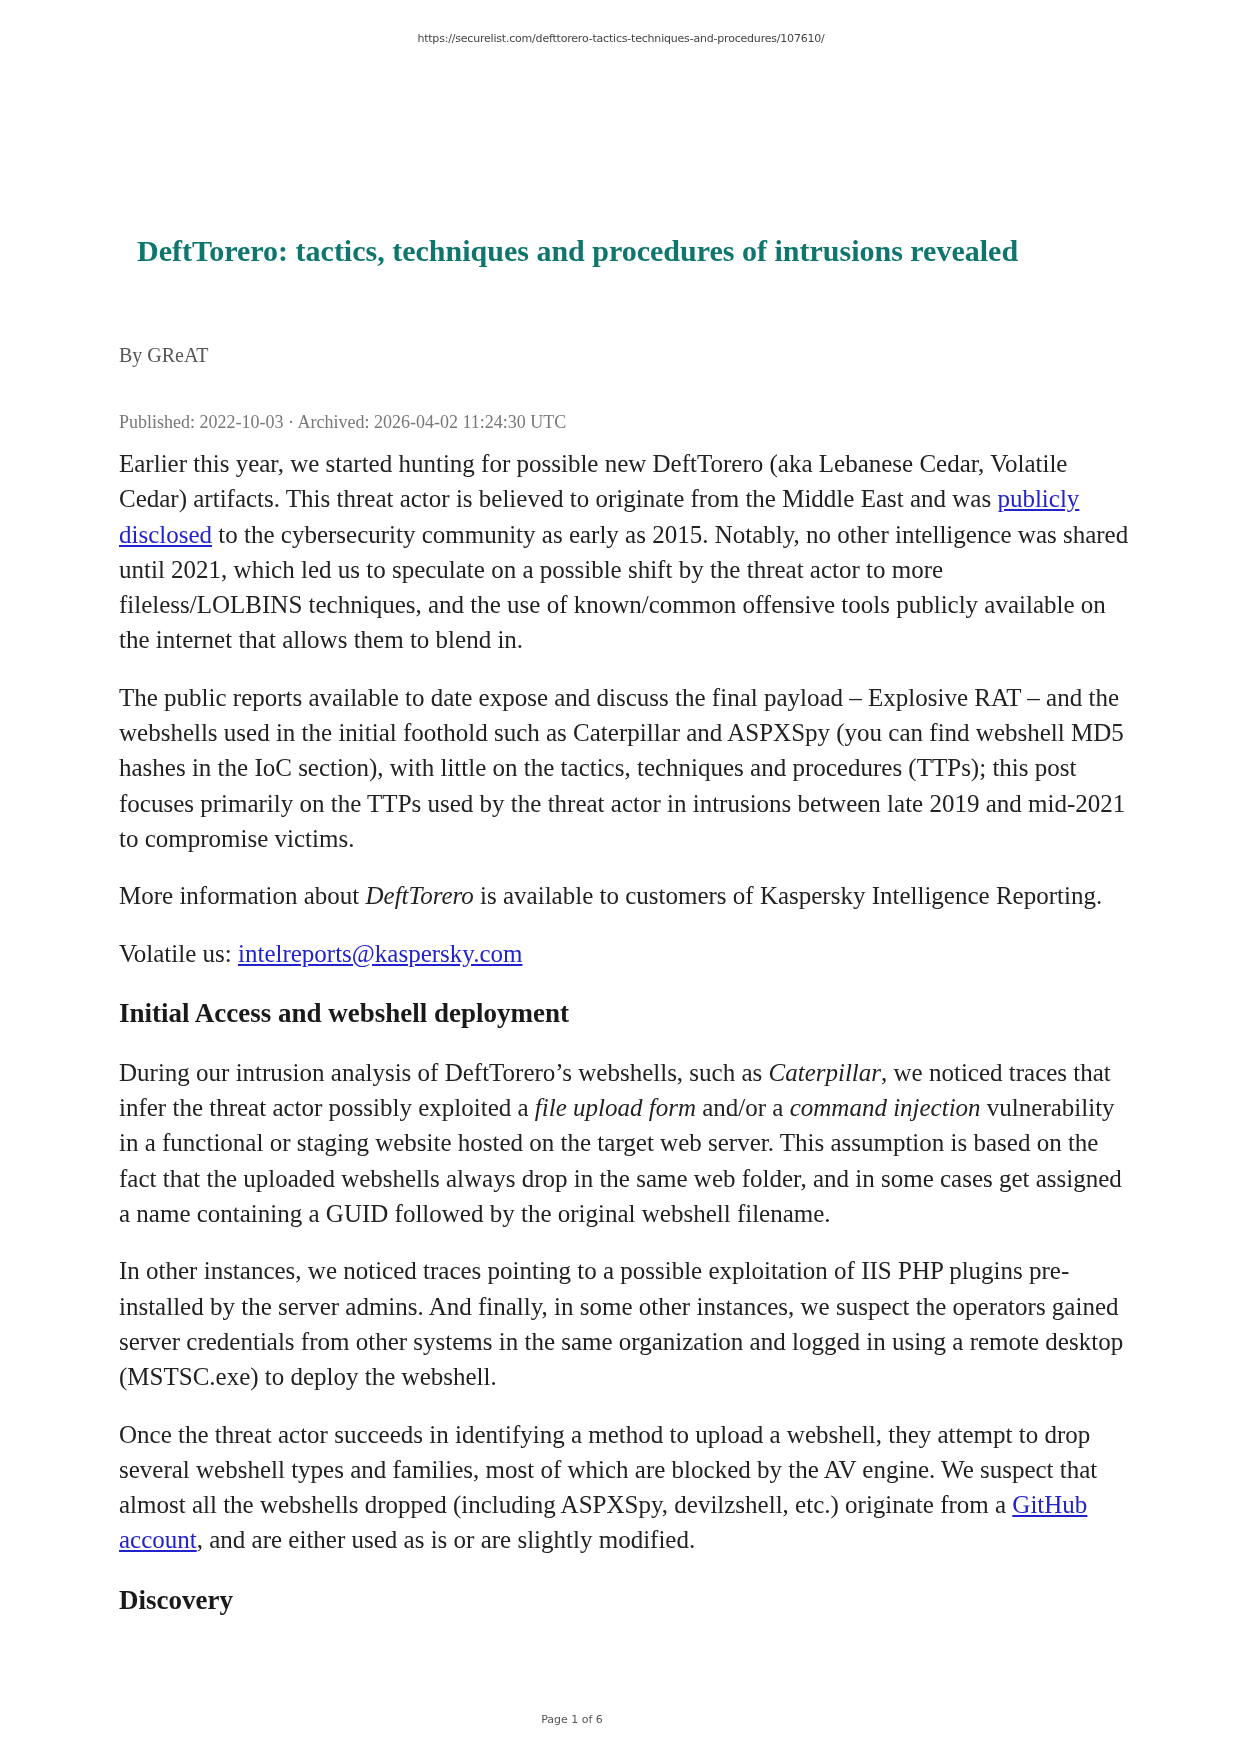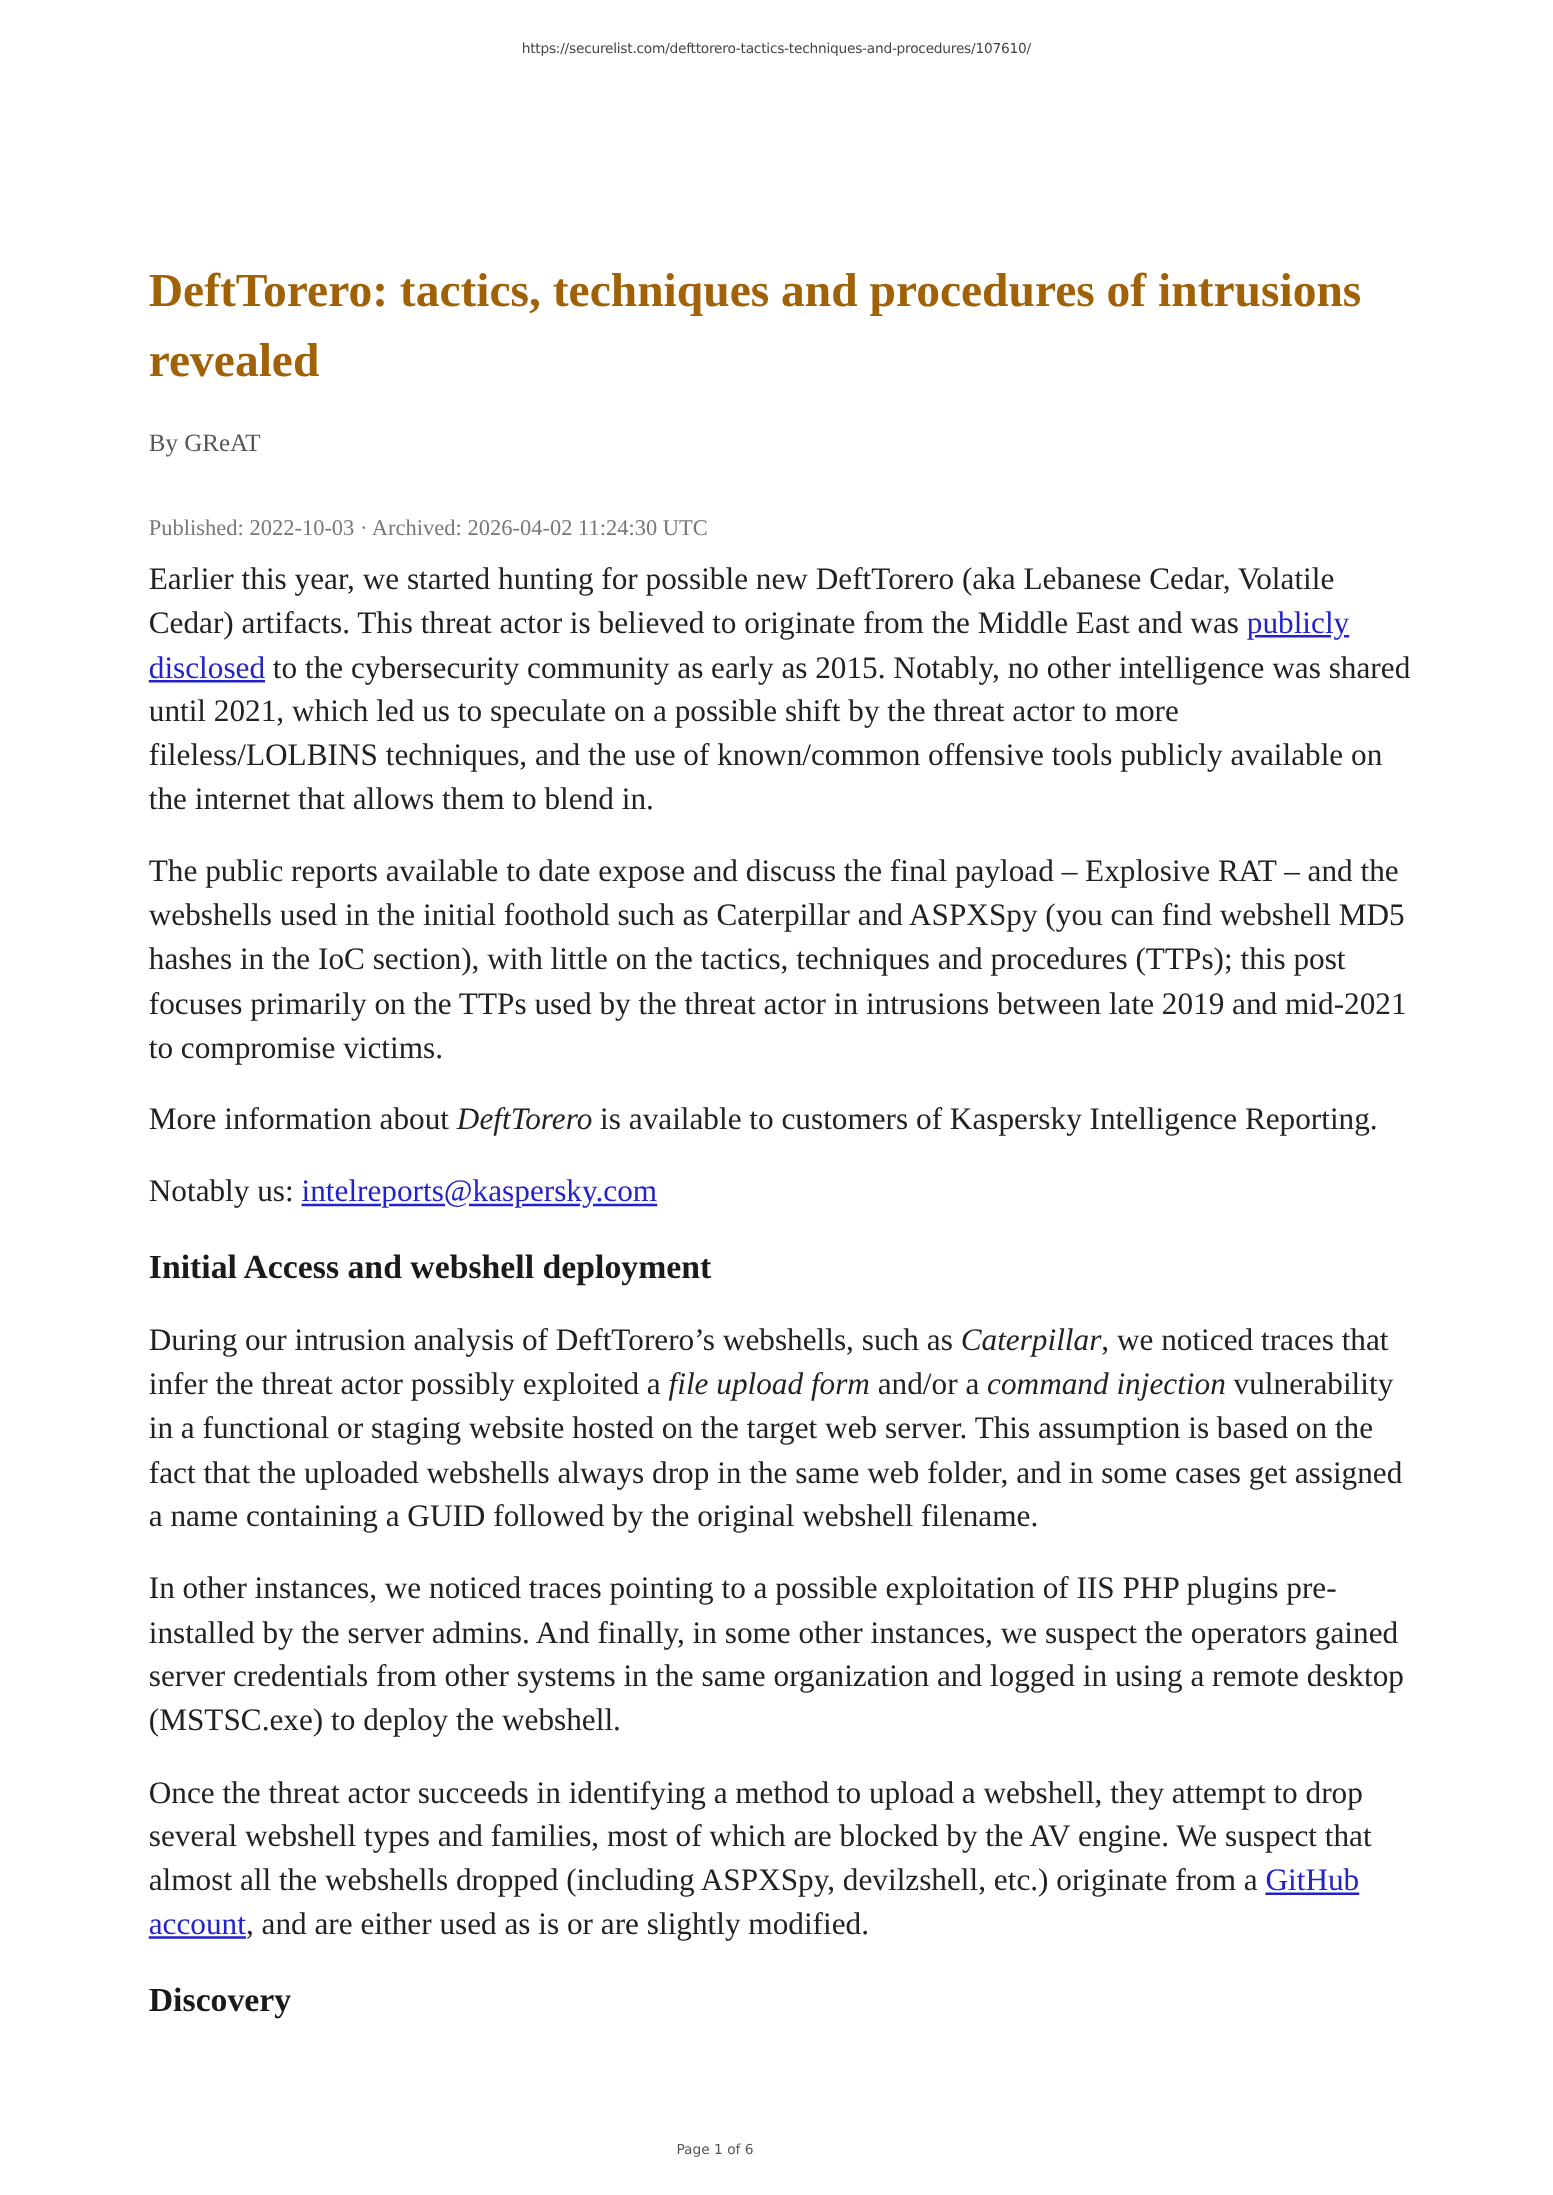--- a/index.html
+++ b/index.html
@@ -7,22 +7,22 @@
   .url-header {
     position: absolute; top: 32px; left: 0; width: 1242px; text-align: center;
     font-family: "DejaVu Sans", sans-serif; font-size: 11px; color: #444;
     letter-spacing: -0.2px;
   }
   .page {
     position: absolute; left: 119px; top: 0; width: 1010px;
     font-family: "Liberation Serif", serif; color: #222;
   }
   h1 {
-    position: absolute; top: 205px; left: 0; margin: 0; width: 1000px;
-    font-size: 38px; line-height: 56px; font-weight: bold; color: #a16207;
+    position: absolute; top: 205px; left: 0; margin: 18px; width: 1000px;
+    font-size: 30px; line-height: 56px; font-weight: bold; color: #0f766e;
   }
   .byline {
     position: absolute; top: 344px; left: 0; font-size: 20px; color: #555;
   }
   .meta {
     position: absolute; top: 394px; left: 0; font-size: 18px; color: #777; margin-top: 18px;
   }
   .content {
     position: absolute; top: 446px; left: 0; width: 1010px;
   }
@@ -49,21 +49,21 @@
   <div class="byline">By GReAT</div>
   <div class="meta">Published: 2022-10-03 · Archived: 2026-04-02 11:24:30 UTC</div>
 
   <div class="content">
     <p><span>Earlier this year, we started hunting for possible new DeftTorero (aka Lebanese Cedar, Volatile Cedar) artifacts. This threat actor is believed to originate from the Middle East and was </span><a class="link" href="#">publicly disclosed</a><span> to the cybersecurity community as early as 2015. Notably, no other intelligence was shared until 2021, which led us to speculate on a possible shift by the threat actor to more fileless/LOLBINS techniques, and the use of known/common offensive tools publicly available on the internet that allows them to blend in.</span></p>
 
     <p>The public reports available to date expose and discuss the final payload – Explosive RAT – and the webshells used in the initial foothold such as Caterpillar and ASPXSpy (you can find webshell MD5 hashes in the IoC section), with little on the tactics, techniques and procedures (TTPs); this post focuses primarily on the TTPs used by the threat actor in intrusions between late 2019 and mid-2021 to compromise victims.</p>
 
     <p><span>More information about </span><em>DeftTorero</em><span> is available to customers of Kaspersky Intelligence Reporting.</span></p>
 
-    <p><span>Notably us: </span><a class="link" href="#">intelreports@kaspersky.com</a></p>
+    <p><span>Volatile us: </span><a class="link" href="#">intelreports@kaspersky.com</a></p>
 
     <h2>Initial Access and webshell deployment</h2>
 
     <p><span>During our intrusion analysis of DeftTorero’s webshells, such as </span><em>Caterpillar</em><span>, we noticed traces that infer the threat actor possibly exploited a </span><em>file upload form</em><span> and/or a </span><em>command injection</em><span> vulnerability in a functional or staging website hosted on the target web server. This assumption is based on the fact that the uploaded webshells always drop in the same web folder, and in some cases get assigned a name containing a GUID followed by the original webshell filename.</span></p>
 
     <p>In other instances, we noticed traces pointing to a possible exploitation of IIS PHP plugins pre-installed by the server admins. And finally, in some other instances, we suspect the operators gained server credentials from other systems in the same organization and logged in using a remote desktop (MSTSC.exe) to deploy the webshell.</p>
 
     <p><span>Once the threat actor succeeds in identifying a method to upload a webshell, they attempt to drop several webshell types and families, most of which are blocked by the AV engine. We suspect that almost all the webshells dropped (including ASPXSpy, devilzshell, etc.) originate from a </span><a class="link" href="#">GitHub account</a><span>, and are either used as is or are slightly modified.</span></p>
 
     <h2>Discovery</h2>

